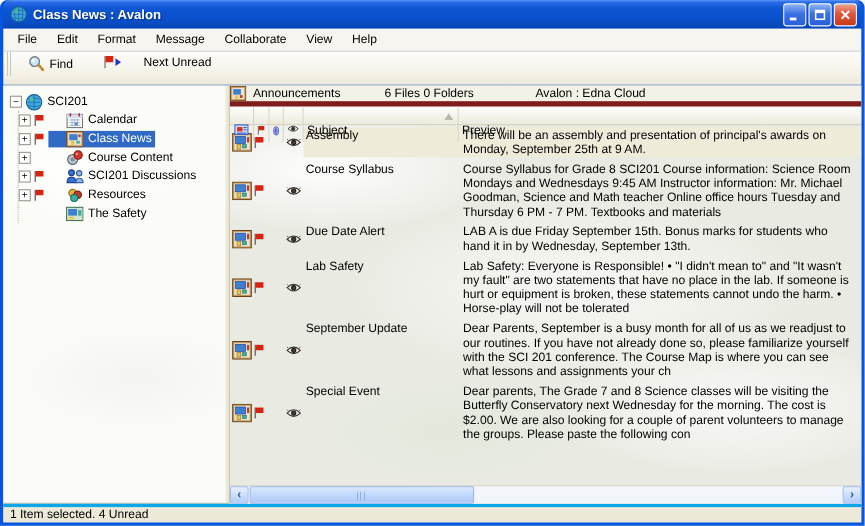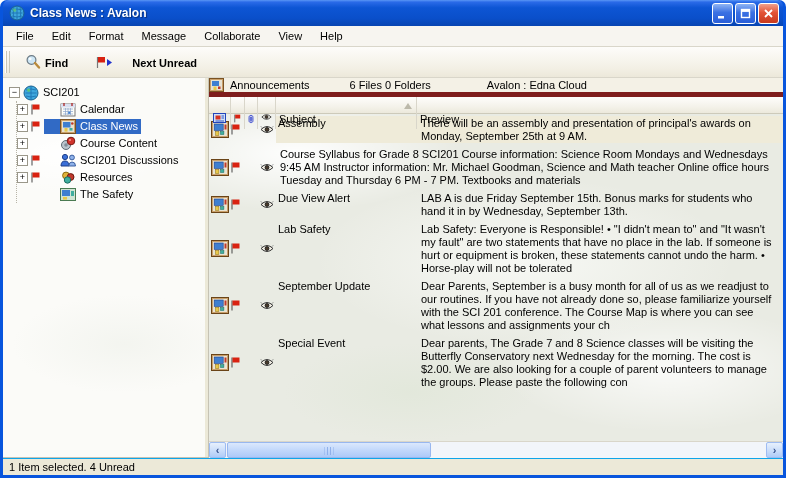--- a/index.html
+++ b/index.html
@@ -23,21 +23,21 @@
   .winbtn svg { display:block; }
 
   
   .menubar { height:21px; flex:0 0 21px; background:#f7f5f0; display:flex;
     align-items:center; padding-left:4px; border-bottom:1px solid #d9d6ca; }
   .menu-item { padding:2px 9px; cursor:default; }
 
   
   .toolbar { height:31px; flex:0 0 31px;
     background:linear-gradient(180deg,#fdfcfa 0%,#f3f0e5 70%,#ece8da 100%);
-    display:flex; align-items:center; border-bottom:1px solid #d9d6ca;font-weight:bold; }
+    display:flex; align-items:flex-start; border-bottom:1px solid #d9d6ca; }
   .gripper { width:7px; height:22px; margin:0 6px 0 2px;
     border-left:1px solid #fff; background:
       linear-gradient(90deg,#c9c6b8 0 1px,transparent 1px 3px,#c9c6b8 3px 4px,transparent 4px); }
   .toolbtn { display:flex; align-items:center; gap:4px; padding:3px 7px; }
   .toolbtn .lbl { padding-top:1px; }
 
   
   .content { flex:1; display:flex; background:#ece9d8; min-height:0; }
 
   
@@ -108,21 +108,21 @@
   .sb-right { right:0; }
   .sb-thumb { position:absolute; top:0; left:18px; width:204px; height:16px;
     border:1px solid #98b7ef; border-radius:2px;
     background:linear-gradient(180deg,#dbe8fd 0%,#c2d8fb 50%,#adc9f8 100%); }
   .sb-grip { position:absolute; left:50%; top:4px; transform:translateX(-50%);
     width:9px; height:8px; background:
       repeating-linear-gradient(90deg,#8fb0ea 0 1px,transparent 1px 3px); }
 
   
   .statusbar { height:17px; flex:0 0 17px; background:#ece9d8;
-    border-top:1px solid #0ea5e9; box-shadow:0 -1px 0 #c6c3b5;
+    border-top:3px solid #0ea5e9; box-shadow:0 -1px 0 #c6c3b5;
     display:flex; align-items:center; padding-left:6px; }
 
   svg { display:block; }
 </style>
 </head>
 <body>
 
 <div class="window">
 
   <div class="titlebar">
@@ -426,20 +426,21 @@
               </svg>
             </span>
             <span class="c c-p"></span>
             <span class="c c-e">
               <svg width="14" height="9" viewBox="0 0 14 9">
                 <path d="M1 4.5 Q7 -1.5 13 4.5 Q7 10.5 1 4.5 Z" fill="#f3f0e6" stroke="#333" stroke-width="1"></path>
                 <circle cx="7" cy="4.5" r="1.9" fill="#4a3a2a" stroke="#222"></circle>
                 <path d="M2 2.5 L1 1.5 M12 2.5 L13 1.5" stroke="#333" stroke-width="0.8"></path>
               </svg>
             </span>
+            <span class="c c-subj">Course Syllabus</span>
             <span class="c c-prev">Course Syllabus for Grade 8 SCI201  Course information: Science Room Mondays and Wednesdays 9:45 AM  Instructor information: Mr. Michael Goodman, Science and Math teacher Online office hours Tuesday and Thursday 6 PM - 7 PM. Textbooks and materials</span>
           </div>
           <div class="msg-row">
             <span class="c c-i">
               <svg width="18" height="17" viewBox="0 0 18 17">
                 <rect x="0.5" y="0.5" width="17" height="16" fill="#caa06a" stroke="#6a4418"></rect>
                 <rect x="2" y="2" width="14" height="13" fill="#e9e4d4"></rect>
                 <rect x="3.2" y="3" width="9" height="6.4" fill="#3f7fd0" stroke="#1d3f8a" stroke-width="0.6"></rect>
                 <rect x="4.5" y="10.5" width="3.4" height="4" fill="#e8c84a" stroke="#8a6a10" stroke-width="0.5"></rect>
                 <rect x="9.5" y="10.5" width="3.4" height="3" fill="#3fae9f" stroke="#1a6c60" stroke-width="0.5"></rect>
@@ -453,21 +454,21 @@
               </svg>
             </span>
             <span class="c c-p"></span>
             <span class="c c-e">
               <svg width="14" height="9" viewBox="0 0 14 9">
                 <path d="M1 4.5 Q7 -1.5 13 4.5 Q7 10.5 1 4.5 Z" fill="#f3f0e6" stroke="#333" stroke-width="1"></path>
                 <circle cx="7" cy="4.5" r="1.9" fill="#4a3a2a" stroke="#222"></circle>
                 <path d="M2 2.5 L1 1.5 M12 2.5 L13 1.5" stroke="#333" stroke-width="0.8"></path>
               </svg>
             </span>
-            <span class="c c-subj">Due View Alert</span>
+            <span class="c c-subj">Due Date Alert</span>
             <span class="c c-prev">LAB A is due Friday September 15th. Bonus marks for students who hand it in by Wednesday, September 13th.</span>
           </div>
           <div class="msg-row">
             <span class="c c-i">
               <svg width="18" height="17" viewBox="0 0 18 17">
                 <rect x="0.5" y="0.5" width="17" height="16" fill="#caa06a" stroke="#6a4418"></rect>
                 <rect x="2" y="2" width="14" height="13" fill="#e9e4d4"></rect>
                 <rect x="3.2" y="3" width="9" height="6.4" fill="#3f7fd0" stroke="#1d3f8a" stroke-width="0.6"></rect>
                 <rect x="4.5" y="10.5" width="3.4" height="4" fill="#e8c84a" stroke="#8a6a10" stroke-width="0.5"></rect>
                 <rect x="9.5" y="10.5" width="3.4" height="3" fill="#3fae9f" stroke="#1a6c60" stroke-width="0.5"></rect>

